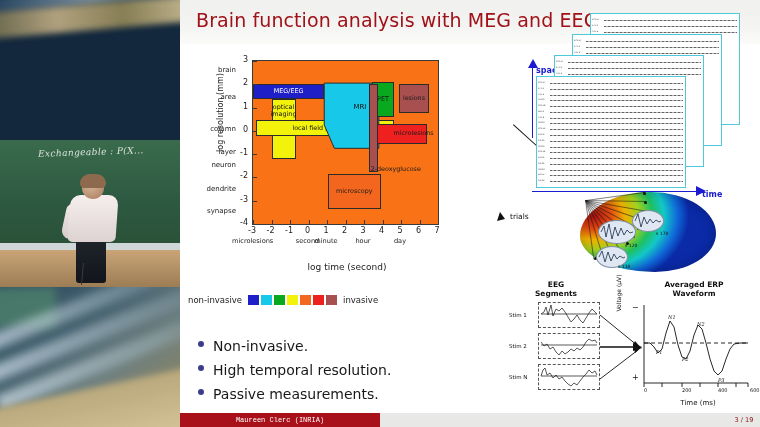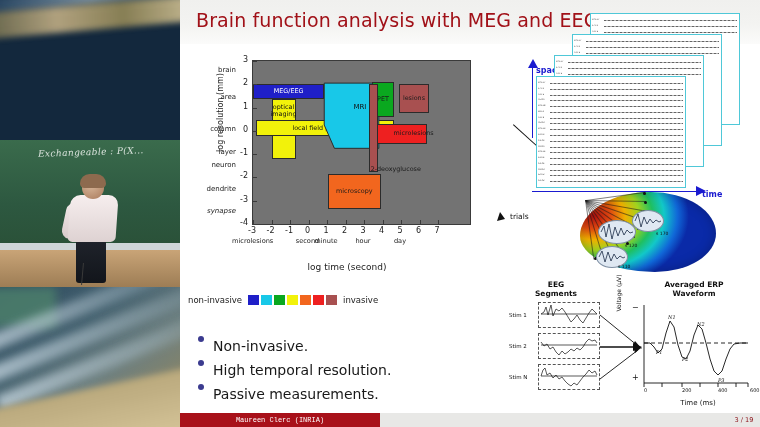--- a/index.html
+++ b/index.html
@@ -52,21 +52,21 @@
   
   .slide{position:absolute;left:180px;top:0;width:580px;height:427px;background:#fff;}
   .slide-header{position:absolute;left:0;top:0;width:580px;height:44px;
      background:linear-gradient(180deg,#f0f0ee 0%,#f3f3f1 55%,#fbfbfa 100%);}
   .slide-title{position:absolute;left:16px;top:9px;font-size:19px;color:#a11118;
      font-family:"DejaVu Sans",sans-serif;letter-spacing:.1px;}
 
   
   .chart-wrap{position:absolute;left:22px;top:48px;width:265px;height:240px;}
   .plot{position:absolute;left:50px;top:12px;width:185px;height:163px;
-     border:1px solid #3a3a3a;background:#737373;overflow:hidden;padding-left:32px;}
+     border:1px solid #3a3a3a;background:#f97316;overflow:hidden;}
   .bar{position:absolute;border:1px solid #2b2b2b;box-sizing:border-box;
      font-size:6.4px;color:#111;font-family:"DejaVu Sans",sans-serif;
      display:flex;align-items:center;justify-content:center;text-align:center;line-height:1.05;}
   .ytick{position:absolute;right:0;font-size:8px;color:#222;text-align:right;
      font-family:"DejaVu Sans",sans-serif;}
   .ycat{position:absolute;font-size:7px;color:#222;text-align:right;
      font-family:"DejaVu Sans",sans-serif;white-space:nowrap;}
   .xtick{position:absolute;font-size:8px;color:#222;text-align:center;width:14px;
      font-family:"DejaVu Sans",sans-serif;}
   .xcat{position:absolute;font-size:6.6px;color:#222;text-align:center;width:40px;
@@ -79,21 +79,21 @@
 
   
   .legend{position:absolute;left:8px;top:292px;width:270px;height:16px;
      display:flex;align-items:center;gap:5px;}
   .legend-text{font-size:8.5px;color:#1a1a1a;font-family:"DejaVu Sans",sans-serif;}
   .swatches{display:flex;}
   .sw{width:11px;height:10px;border:1px solid #fff;}
 
   
   .bullets{position:absolute;left:18px;top:338px;width:290px;}
-  .bullet{display:flex;align-items:flex-start;gap:9px;margin-bottom:8px;}
+  .bullet{display:flex;align-items:center;gap:9px;margin-bottom:8px;}
   .bdot{width:6px;height:6px;border-radius:50%;background:#3b3b8f;flex:none;position:relative;top:-2px;}
   .btext{font-size:14px;color:#181818;font-family:"DejaVu Sans",sans-serif;}
 
   
   .stack-wrap{position:absolute;left:330px;top:46px;width:246px;height:180px;}
   .sheet{position:absolute;background:#fff;border:1px solid #4fc8d8;box-sizing:border-box;overflow:hidden;}
   .sheet .lines{position:absolute;left:13px;top:3px;right:2px;bottom:2px;}
   .trace{position:absolute;left:0;right:0;height:1px;
      background:repeating-linear-gradient(90deg,#303030 0 2px,#9a9a9a 2px 4px);opacity:.75;}
   .chlab{position:absolute;left:1px;font-size:2.2px;color:#333;font-family:"DejaVu Sans",sans-serif;}
@@ -188,21 +188,21 @@
           <div class="ytick" style="right: 219px; top: 30.2857px; width: 20px;">2</div>
           <div class="ytick" style="right: 219px; top: 7px; width: 20px;">3</div>
         </div>
       <div id="ycats">
           <div class="ycat" style="left: 0px; top: 18.4786px; width: 34px;">brain</div>
           <div class="ycat" style="left: 0px; top: 45.2571px; width: 34px;">area</div>
           <div class="ycat" style="left: 0px; top: 76.6929px; width: 34px;">column</div>
           <div class="ycat" style="left: 0px; top: 99.9786px; width: 34px;">layer</div>
           <div class="ycat" style="left: 0px; top: 112.786px; width: 34px;">neuron</div>
           <div class="ycat" style="left: 0px; top: 137.236px; width: 34px;">dendrite</div>
-          <div class="ycat" style="left: 0px; top: 159.357px; width: 34px; font-style: italic;">synapse</div>
+          <div class="ycat" style="left: 0px; top: 159.357px; width: 34px;">synapse</div>
         </div>
       <div class="plot" id="plot">
           <div class="bar" style="left: 0px; top: 23.2857px; width: 71.225px; height: 15.1357px; background: rgb(31, 31, 200); color: rgb(255, 255, 255);">MEG/EEG</div>
           <div class="bar" style="left: 18.5px; top: 38.4214px; width: 24.05px; height: 59.3786px; background: rgb(242, 242, 10); color: rgb(17, 17, 17); align-items: flex-start; padding-top: 4px;">optical<br>imaging</div>
           <div class="bar" style="left: 2.775px; top: 59.3786px; width: 137.825px; height: 15.1357px; background: rgb(242, 242, 10); color: rgb(17, 17, 17);">local field potentials</div>
           <svg width="185" height="163" style="position: absolute; left: 0px; top: 0px;">
             <polygon points="71.22500000000001,22.121428571428595 125.79999999999998,22.121428571428595 125.79999999999998,87.32142857142857 81.4,87.32142857142857 71.22500000000001,64.03571428571429" fill="#18c8e8" stroke="#2b2b2b" stroke-width="1"></polygon>
           </svg>
           <div class="bar" style="border: none; background: none; left: 86.95px; top: 41.9143px; width: 40px; height: 10px; font-size: 7px;">MRI</div>
           <div class="bar" style="left: 119.325px; top: 20.9571px; width: 21.275px; height: 34.9286px; background: rgb(10, 168, 31); color: rgb(26, 26, 26);">PET</div>

